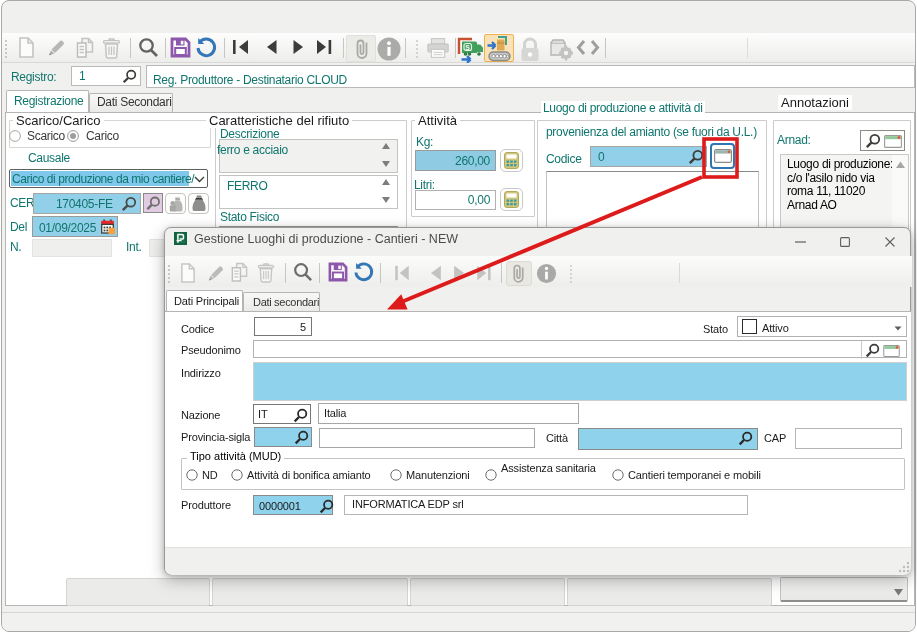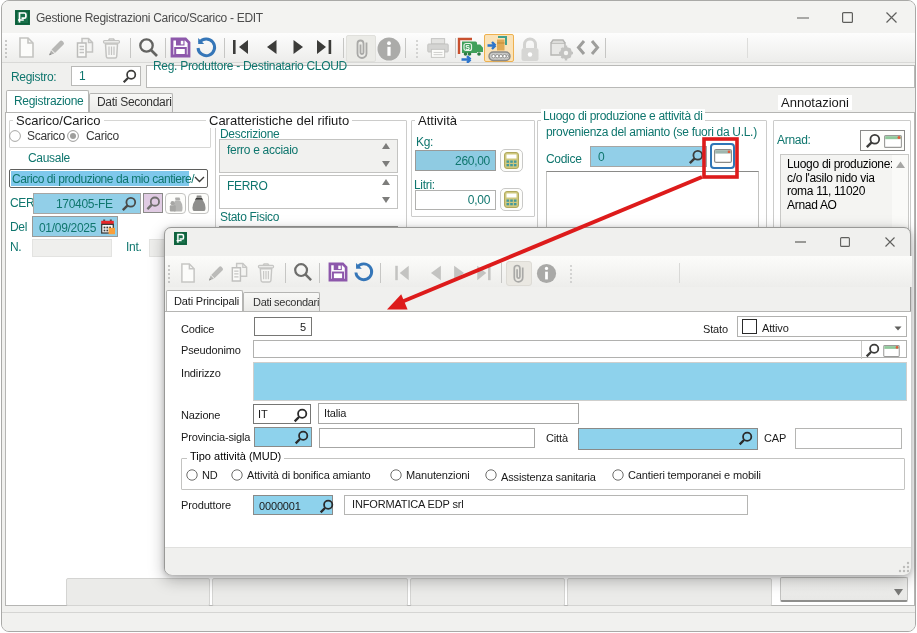--- a/index.html
+++ b/index.html
@@ -13,38 +13,20 @@
 .grp{position:absolute;border:1px solid #cccccb;border-radius:1px}
 .leg{position:absolute;font-size:13px;color:#1a1a1a;background:#fff;padding:0 3px;white-space:nowrap}
 .sep{position:absolute;top:37px;width:1px;height:20px;background:#c6c6c4}
 .tico{position:absolute;top:36px}
 #dlg{position:absolute;left:164px;top:227px;width:747px;height:348px;background:#f0f0ee;border:1px solid #999997;border-radius:7px;box-shadow:0 5px 16px rgba(0,0,0,.28),0 1px 5px rgba(0,0,0,.18)}
 svg{display:block}
 </style></head>
 <body>
 <div id="win">
 
-  <div id="tbar">
-    <svg class="abs" style="left:13px;top:9px" width="15" height="15" viewBox="0 0 15 15">
-        <rect x="0" y="0" width="15" height="15" fill="#18714a"></rect>
-        <rect x="1.2" y="1.2" width="12.6" height="12.6" fill="none" stroke="#0d5c39" stroke-width="1.4"></rect>
-        <path d="M4.5 12.5V3h4.8q1.6 0 1.6 1.4v2.4q0 1.4-1.6 1.4H6.5" fill="none" stroke="#fff" stroke-width="1.7"></path>
-        <path d="M3 9.9h5.8" stroke="#fff" stroke-width="1.5"></path>
-      </svg>
-    <div class="lbl" style="left:34px;top:10px;color:#4c4c4c">Gestione Registrazioni Carico/Scarico - EDIT</div>
-    <svg class="abs" style="left:795px;top:16px" width="12" height="2">
-        <path d="M0 1h12" stroke="#5f5f5d" stroke-width="1.2"></path>
-      </svg>
-    <svg class="abs" style="left:840px;top:11px" width="11" height="11">
-        <rect x="0.6" y="0.6" width="9.8" height="9.8" fill="none" stroke="#5f5f5d" stroke-width="1.2" rx="1"></rect>
-      </svg>
-    <svg class="abs" style="left:884px;top:11px" width="11" height="11">
-        <path d="M0.5 0.5l10 10M10.5 0.5l-10 10" stroke="#5f5f5d" stroke-width="1.2"></path>
-      </svg>
-  </div>
 
   <div id="toolbar"></div>
   <div id="icons">
     <svg class="abs" style="left:2px;top:38px" width="4" height="20">
         <g fill="#b9b9b7">
           <circle cx="2" cy="2" r="1"></circle>
           <circle cx="2" cy="6" r="1"></circle>
           <circle cx="2" cy="10" r="1"></circle>
           <circle cx="2" cy="14" r="1"></circle>
           <circle cx="2" cy="18" r="1"></circle>
@@ -177,21 +159,21 @@
   </div>
 
   <div class="lbl" style="left:9px;top:69px">Registro:</div>
   <div class="inp" style="left:69px;top:65px;width:70px;height:20px"></div>
   <div class="lbl" style="left:77px;top:68px">1</div>
   <svg class="abs" style="left:120px;top:68px" width="15" height="15" viewBox="0 0 16 16">
       <circle cx="9.8" cy="6.2" r="4.4" fill="none" stroke="#3c3c3a" stroke-width="1.8"></circle>
       <path d="M6.4 9.6 1.8 14.2" stroke="#3c3c3a" stroke-width="2.4"></path>
     </svg>
   <div class="inp" style="left:144px;top:64px;width:769px;height:23px"></div>
-  <div class="lbl" style="left:151px;top:58px">Reg. Produttore - Destinatario CLOUD</div>
+  <div class="lbl" style="left:151px;top:72px">Reg. Produttore - Destinatario CLOUD</div>
 
   <div class="abs" style="left:4px;top:89px;width:83px;height:23px;background:#fff;border:1px solid #b5b5b3;border-bottom:none;border-radius:2px 2px 0 0"></div>
   <div class="lbl" style="left:12px;top:93px">Registrazione</div>
   <div class="abs" style="left:87px;top:92px;width:84px;height:20px;background:linear-gradient(#f8f8f6,#e9e9e7);border:1px solid #b5b5b3;border-bottom:none;border-radius:2px 2px 0 0"></div>
   <div class="lbl" style="left:95px;top:94px;color:#333">Dati Secondari</div>
 
   <div class="abs" id="page" style="left:3px;top:111px;width:910px;height:494px;background:#fff;border:1px solid #b5b5b3;border-top:1px solid #b5b5b3"></div>
   <div id="content">
 
     <div class="grp" style="left:7px;top:119px;width:202px;height:28px;border-color:#d6d6d4"></div>
@@ -260,21 +242,21 @@
 
     <div class="lbl" style="left:8px;top:239px">N.</div>
     <div class="abs" style="left:30px;top:238px;width:80px;height:18px;background:#efefed;border:1px solid #e3e3e1"></div>
     <div class="lbl" style="left:124px;top:239px">Int.</div>
     <div class="abs" style="left:147px;top:238px;width:40px;height:18px;background:#efefed;border:1px solid #e3e3e1"></div>
 
     <div class="grp" style="left:213px;top:119px;width:192px;height:380px"></div>
     <div class="leg" style="left:204px;top:112px">Caratteristiche del rifiuto</div>
     <div class="lbl" style="left:218px;top:126px">Descrizione</div>
     <div class="abs" style="left:217px;top:138px;width:179px;height:34px;background:#f1f1ef;border:1px solid #c3c3c1"></div>
-    <div class="lbl" style="left:225px;top:142px">ferro e acciaio</div>
+    <div class="lbl" style="left:215px;top:142px">ferro e acciaio</div>
     <svg class="abs" style="left:379px;top:141px" width="10" height="8">
         <path d="M5 1 9 7H1z" fill="#7d7d7b"></path>
       </svg>
     <svg class="abs" style="left:379px;top:159px" width="10" height="8">
         <path d="M1 1h8L5 7z" fill="#7d7d7b"></path>
       </svg>
     <div class="abs" style="left:217px;top:174px;width:179px;height:34px;background:#fff;border:1px solid #c3c3c1"></div>
     <div class="lbl" style="left:225px;top:178px">FERRO</div>
     <svg class="abs" style="left:379px;top:177px" width="10" height="8">
         <path d="M5 1 9 7H1z" fill="#7d7d7b"></path>
@@ -314,21 +296,21 @@
           <rect x="2.5" y="8.5" width="2.6" height="2.3"></rect>
           <rect x="6.2" y="8.5" width="2.6" height="2.3"></rect>
           <rect x="9.9" y="8.5" width="2.6" height="2.3"></rect>
           <rect x="2.5" y="12" width="2.6" height="2.3"></rect>
           <rect x="6.2" y="12" width="2.6" height="2.3"></rect>
           <rect x="9.9" y="12" width="2.6" height="2.3"></rect>
         </g>
       </svg>
 
     <div class="grp" style="left:535px;top:119px;width:230px;height:380px"></div>
-    <div class="abs" style="left:539px;top:108px;background:#fff;padding:0 2px">
+    <div class="abs" style="left:539px;top:100px;background:#fff;padding:0 2px">
         <div class="lbl" style="position:static">Luogo di produzione e attività di</div>
       </div>
     <div class="lbl" style="left:544px;top:124px;background:#fff;padding-right:2px">provenienza del amianto (se fuori da U.L.)</div>
     <div class="lbl" style="left:544px;top:151px">Codice</div>
     <div class="abs blue" style="left:588px;top:145px;width:117px;height:21px;border:1px solid #a6a6a4"></div>
     <div class="lbl" style="left:596px;top:149px">0</div>
     <svg class="abs" style="left:686px;top:148px" width="16" height="16" viewBox="0 0 16 16">
         <circle cx="9.8" cy="6.2" r="4.4" fill="none" stroke="#3c3c3a" stroke-width="1.8"></circle>
         <path d="M6.4 9.6 1.8 14.2" stroke="#3c3c3a" stroke-width="2.4"></path>
       </svg>
@@ -384,20 +366,21 @@
   <div class="abs" style="left:0px;top:611px;width:915px;height:21px;background:#f1f1ef;border-top:1px solid #d5d5d3"></div>
 </div>
 <div id="dlg">
 
   <svg class="abs" style="left:9px;top:4px" width="13" height="13" viewBox="0 0 15 15">
       <rect x="0" y="0" width="15" height="15" fill="#18714a"></rect>
       <rect x="1.2" y="1.2" width="12.6" height="12.6" fill="none" stroke="#0d5c39" stroke-width="1.4"></rect>
       <path d="M4.5 12.5V3h4.8q1.6 0 1.6 1.4v2.4q0 1.4-1.6 1.4H6.5" fill="none" stroke="#fff" stroke-width="1.7"></path>
       <path d="M3 9.9h5.8" stroke="#fff" stroke-width="1.5"></path>
     </svg>
+  <div class="abs" style="left:29px;top:4px;font-size:12.5px;color:#4c4c4c;white-space:nowrap">Gestione Luoghi di produzione - Cantieri - NEW</div>
   <svg class="abs" style="left:630px;top:13px" width="11" height="2">
       <path d="M0 1h11" stroke="#5f5f5d" stroke-width="1.2"></path>
     </svg>
   <svg class="abs" style="left:675px;top:9px" width="10" height="10">
       <rect x="0.6" y="0.6" width="8.8" height="8.8" fill="none" stroke="#5f5f5d" stroke-width="1.1" rx="1"></rect>
     </svg>
   <svg class="abs" style="left:720px;top:9px" width="10" height="10">
       <path d="M0.5 0.5l9 9M9.5 0.5l-9 9" stroke="#5f5f5d" stroke-width="1.1"></path>
     </svg>
 
@@ -551,21 +534,21 @@
       <circle cx="6" cy="6" r="5.2" fill="#fff" stroke="#6d6d6b"></circle>
     </svg>
   <div class="lbl2" style="left:82px;top:241px">Attività di bonifica amianto</div>
   <svg class="abs" style="left:225px;top:241px" width="12" height="12">
       <circle cx="6" cy="6" r="5.2" fill="#fff" stroke="#6d6d6b"></circle>
     </svg>
   <div class="lbl2" style="left:241px;top:241px">Manutenzioni</div>
   <svg class="abs" style="left:320px;top:241px" width="12" height="12">
       <circle cx="6" cy="6" r="5.2" fill="#fff" stroke="#6d6d6b"></circle>
     </svg>
-  <div class="lbl2" style="left:336px;top:243px">Assistenza sanitaria</div>
+  <div class="lbl2" style="left:336px;top:234px">Assistenza sanitaria</div>
   <svg class="abs" style="left:447px;top:241px" width="12" height="12">
       <circle cx="6" cy="6" r="5.2" fill="#fff" stroke="#6d6d6b"></circle>
     </svg>
   <div class="lbl2" style="left:463px;top:241px">Cantieri temporanei e mobili</div>
 
   <div class="lbl2" style="left:16px;top:271px">Produttore</div>
   <div class="abs" style="left:88px;top:267px;width:80px;height:20px;background:#8ed2ec;border:1px solid #8a8a88"></div>
   <div class="lbl2" style="left:94px;top:272px">0000001</div>
   <svg class="abs" style="left:154px;top:271px" width="15" height="15" viewBox="0 0 16 16">
       <circle cx="9.8" cy="6.2" r="4.4" fill="none" stroke="#2a2a2a" stroke-width="1.9"></circle>

